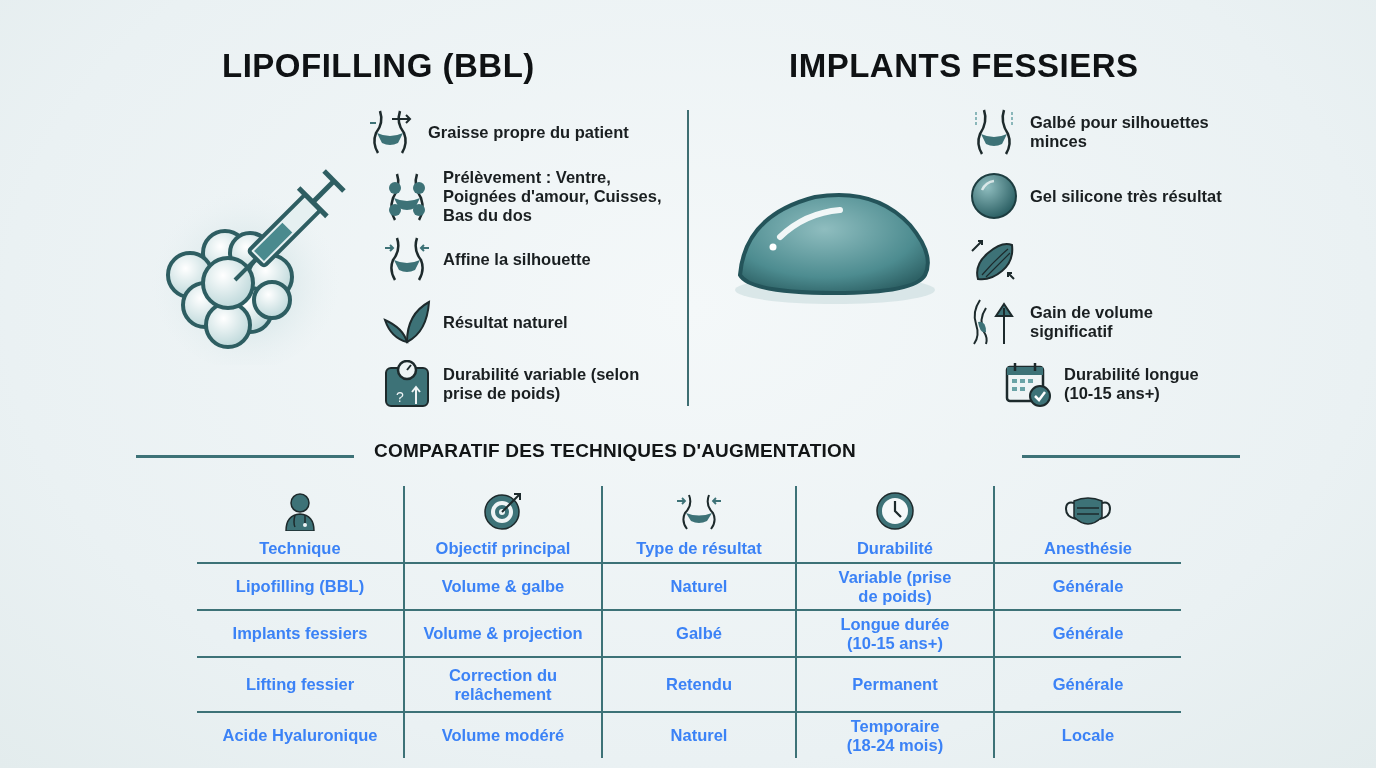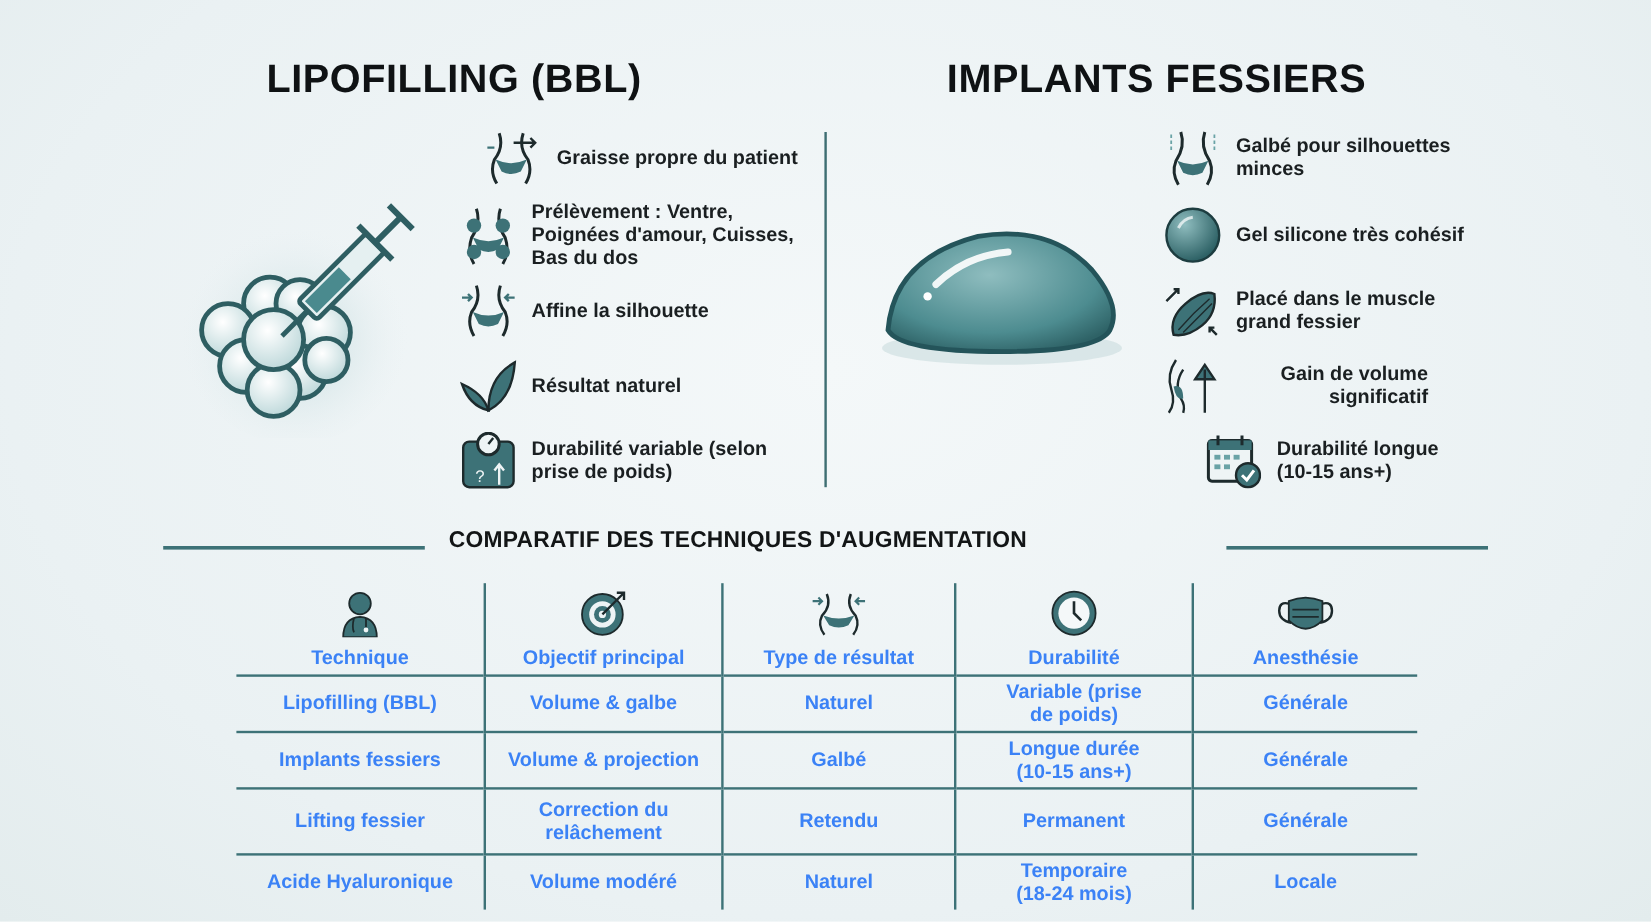--- a/index.html
+++ b/index.html
@@ -54,21 +54,21 @@
       <line x1="0" y1="0" x2="30" y2="0" stroke="#2e5e62" stroke-width="4"></line>
       <rect x="30" y="-11" width="80" height="22" rx="3" fill="#e5f0f1" stroke="#2e5e62" stroke-width="4"></rect>
       <rect x="34" y="-7" width="40" height="14" fill="#4a8a8e"></rect>
       <line x1="110" y1="-20" x2="110" y2="20" stroke="#2e5e62" stroke-width="5"></line>
       <line x1="110" y1="0" x2="140" y2="0" stroke="#2e5e62" stroke-width="5"></line>
       <line x1="140" y1="-14" x2="140" y2="14" stroke="#2e5e62" stroke-width="5"></line>
     </g>
   </svg>
 </div>
 
-<div class="feat" style="left:404px;top:108px;">
+<div class="feat" style="left:368px;top:108px;">
   <span class="ic">
       <svg width="44" height="46" viewBox="0 0 44 46">
         <path d="M10 2 Q14 14 6 24 Q2 34 8 44 M30 2 Q26 14 34 24 Q38 34 32 44" stroke="#1d2a2c" stroke-width="2.5" fill="none"></path>
         <path d="M7 24 Q20 30 33 24 L28 34 Q20 38 12 34 Z" fill="#3d7277"></path>
         <path d="M22 10 L40 10 M36 6 L40 10 L36 14" stroke="#1d2a2c" stroke-width="2" fill="none"></path>
         <path d="M0 14 L6 14" stroke="#3d7277" stroke-width="2"></path>
       </svg>
     </span>
   <span class="tx">Graisse propre du patient</span>
 </div>
@@ -151,42 +151,41 @@
         <defs>
           <radialGradient id="sph" cx="35%" cy="30%" r="70%">
             <stop offset="0" stop-color="#8fbdbf"></stop>
             <stop offset="1" stop-color="#2e6266"></stop>
           </radialGradient>
         </defs>
         <circle cx="24" cy="24" r="22" fill="url(#sph)" stroke="#1d3d40" stroke-width="2"></circle>
         <path d="M12 18 Q16 10 24 9" stroke="#ffffff" stroke-width="2.5" fill="none" opacity="0.7"></path>
       </svg>
     </span>
-  <span class="tx">Gel silicone très cohésif</span>
+  <span class="tx">Gel silicone très résultat</span>
 </div>
 <div class="feat" style="left:970px;top:235px;">
   <span class="ic">
       <svg width="48" height="48" viewBox="0 0 48 48">
         <path d="M8 44 Q4 30 18 18 Q32 6 42 10 Q44 26 32 36 Q20 46 8 44 Z" fill="#3d7277" stroke="#1d2a2c" stroke-width="2"></path>
         <path d="M12 40 Q24 26 38 14 M16 42 Q28 30 40 18" stroke="#1d2a2c" stroke-width="1.2" fill="none"></path>
         <path d="M2 16 L12 6 M8 6 L12 6 L12 10" stroke="#1d2a2c" stroke-width="2" fill="none"></path>
         <path d="M44 44 L38 38 M38 42 L38 38 L42 38" stroke="#1d2a2c" stroke-width="2" fill="none"></path>
       </svg>
     </span>
-  <span class="tx" style="width:190px;">Placé dans le muscle grand fessier</span>
 </div>
 <div class="feat" style="left:970px;top:298px;">
   <span class="ic">
       <svg width="48" height="48" viewBox="0 0 48 48">
         <path d="M10 2 Q2 14 6 26 Q10 38 4 46 M16 10 Q8 22 14 34 Q18 40 16 46" stroke="#1d2a2c" stroke-width="2" fill="none"></path>
         <path d="M8 24 Q16 22 16 34 Q10 36 8 24 Z" fill="#3d7277"></path>
         <path d="M34 46 L34 10 M26 18 L34 6 L42 18 Z" stroke="#1d2a2c" stroke-width="2" fill="#3d7277"></path>
       </svg>
     </span>
-  <span class="tx" style="width:160px;text-align:right;">Gain de volume significatif</span>
+  <span class="tx" style="width:160px;">Gain de volume significatif</span>
 </div>
 <div class="feat" style="left:1004px;top:360px;">
   <span class="ic">
       <svg width="46" height="46" viewBox="0 0 46 46">
         <rect x="2" y="6" width="36" height="34" rx="3" fill="#eef4f5" stroke="#1d2a2c" stroke-width="2.5"></rect>
         <rect x="2" y="6" width="36" height="8" fill="#3d7277"></rect>
         <line x1="10" y1="2" x2="10" y2="10" stroke="#1d2a2c" stroke-width="2.5"></line>
         <line x1="30" y1="2" x2="30" y2="10" stroke="#1d2a2c" stroke-width="2.5"></line>
         <g fill="#6aa3a6">
           <rect x="7" y="18" width="5" height="4"></rect>

